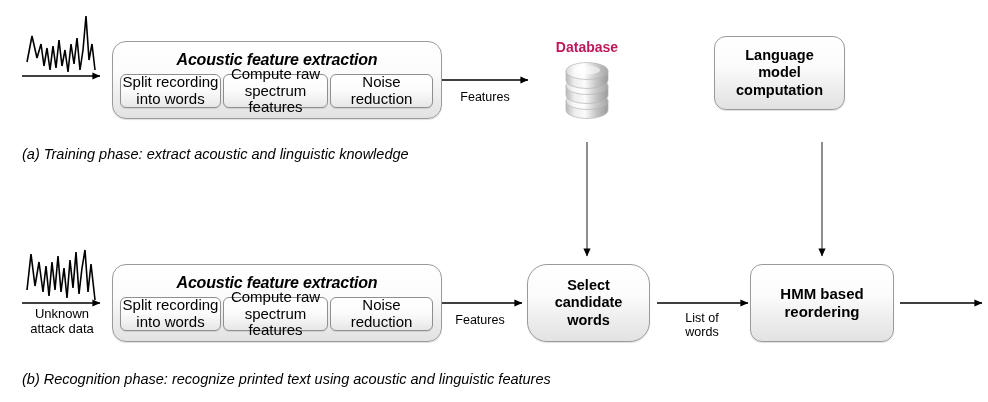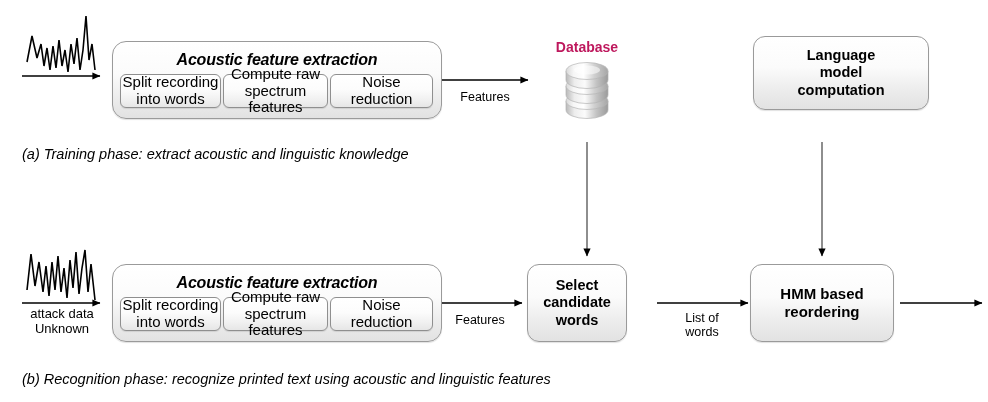--- a/index.html
+++ b/index.html
@@ -189,35 +189,35 @@
   </div>
 
   <div class="subbox" style="left:330px; top:74px; width:103px; height:34px;">
     <span>Noise reduction</span>
   </div>
 
   <div class="label" style="left:440px; top:90px; width:90px; font-size:12.5px;">Features</div>
 
   <div class="db-title" style="left:537px; top:39px; width:100px;">Database</div>
 
-  <div class="box" style="left:753px; top:36px; width:176px; height:74px;">
+  <div class="box" style="left:714px; top:36px; width:131px; height:74px;">
     <div class="box-center-label" style="font-size:14.5px;">
       <span>
         <span>Language</span><br>
         <span>model</span><br>
         <span>computation</span>
       </span>
     </div>
   </div>
 
   <div class="caption" style="left:22px; top:146px;">(a) Training phase: extract acoustic and linguistic knowledge</div>
 
   <div class="label label-left" style="left:8px; top:307px; width:108px; font-size:13px;">
+    <div>Unknown</div>
     <div>attack data</div>
-    <div>Unknown</div>
   </div>
 
   <div class="box box-outer" style="left:112px; top:264px; width:330px; height:78px;">
     <div class="box-title" style="top:9px; font-size:16px;">Acoustic feature extraction</div>
   </div>
 
   <div class="subbox" style="left:120px; top:297px; width:101px; height:34px;">
     <span>
       <span>Split recording</span><br>
       <span>into words</span>
@@ -230,21 +230,21 @@
       <span>spectrum features</span>
     </span>
   </div>
 
   <div class="subbox" style="left:330px; top:297px; width:103px; height:34px;">
     <span>Noise reduction</span>
   </div>
 
   <div class="label" style="left:440px; top:313px; width:80px; font-size:12.5px;">Features</div>
 
-  <div class="box" style="left:527px; top:264px; width:100px; height:78px;">
+  <div class="box" style="left:527px; top:264px; width:123px; height:78px;border-radius:20px;">
     <div class="box-center-label" style="font-size:14.5px;">
       <span>
         <span>Select</span><br>
         <span>candidate</span><br>
         <span>words</span>
       </span>
     </div>
   </div>
 
   <div class="label" style="left:662px; top:311px; width:80px; font-size:12.5px;">

